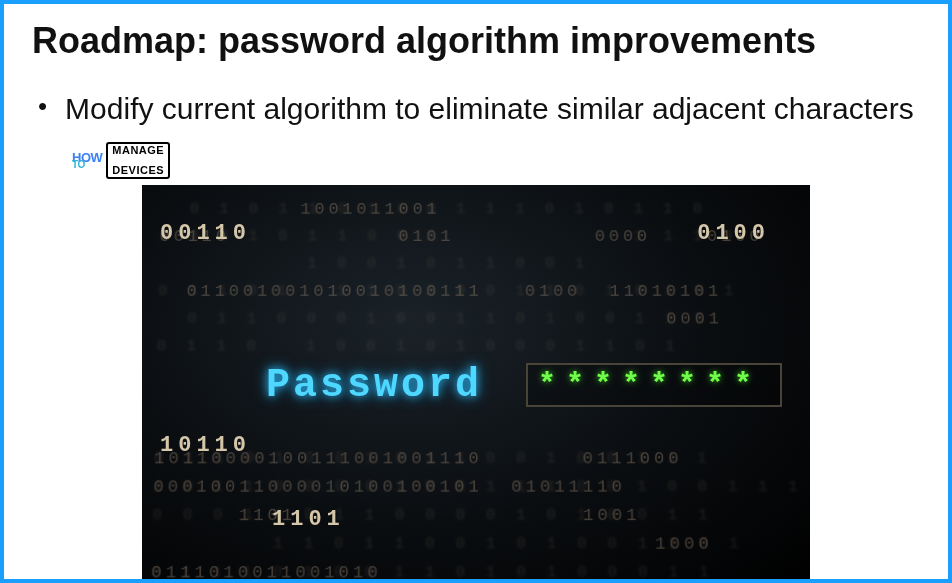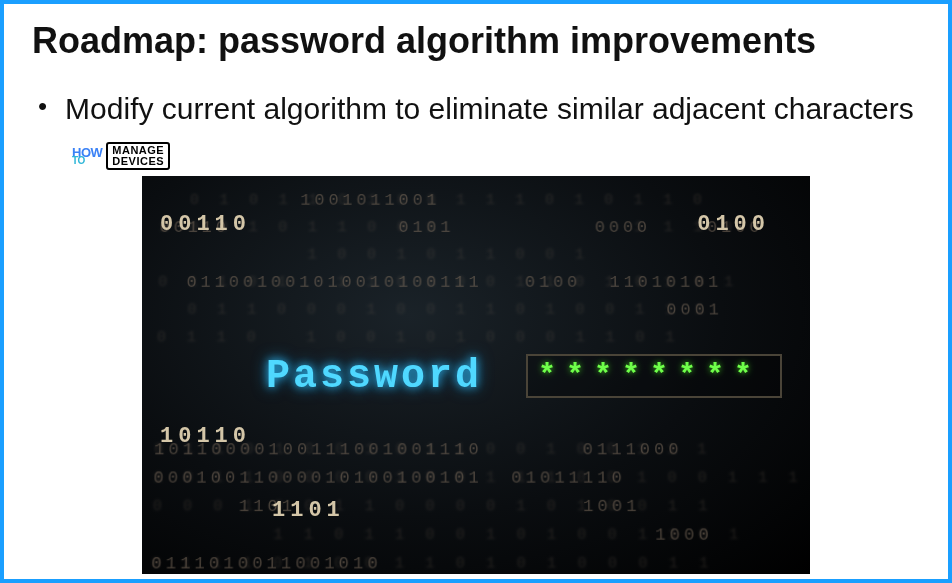--- a/index.html
+++ b/index.html
@@ -61,20 +61,21 @@
     .badge-box {
       border: 2px solid #000;
       border-radius: 3px;
       padding: 1px 4px;
       font-weight: 900;
       font-size: 11px;
       display: flex;
       flex-direction: column;
       line-height: 1;
       letter-spacing: 0.5px;
+      gap: 9px;
     }
     .hero {
       width: 668px;
       height: 398px;
       margin: 6px auto 0;
       background: radial-gradient(ellipse at 40% 35%, #1a2228 0%, #0a0d10 55%, #000 100%);
       position: relative;
       overflow: hidden;
       font-family: "Courier New", monospace;
     }

